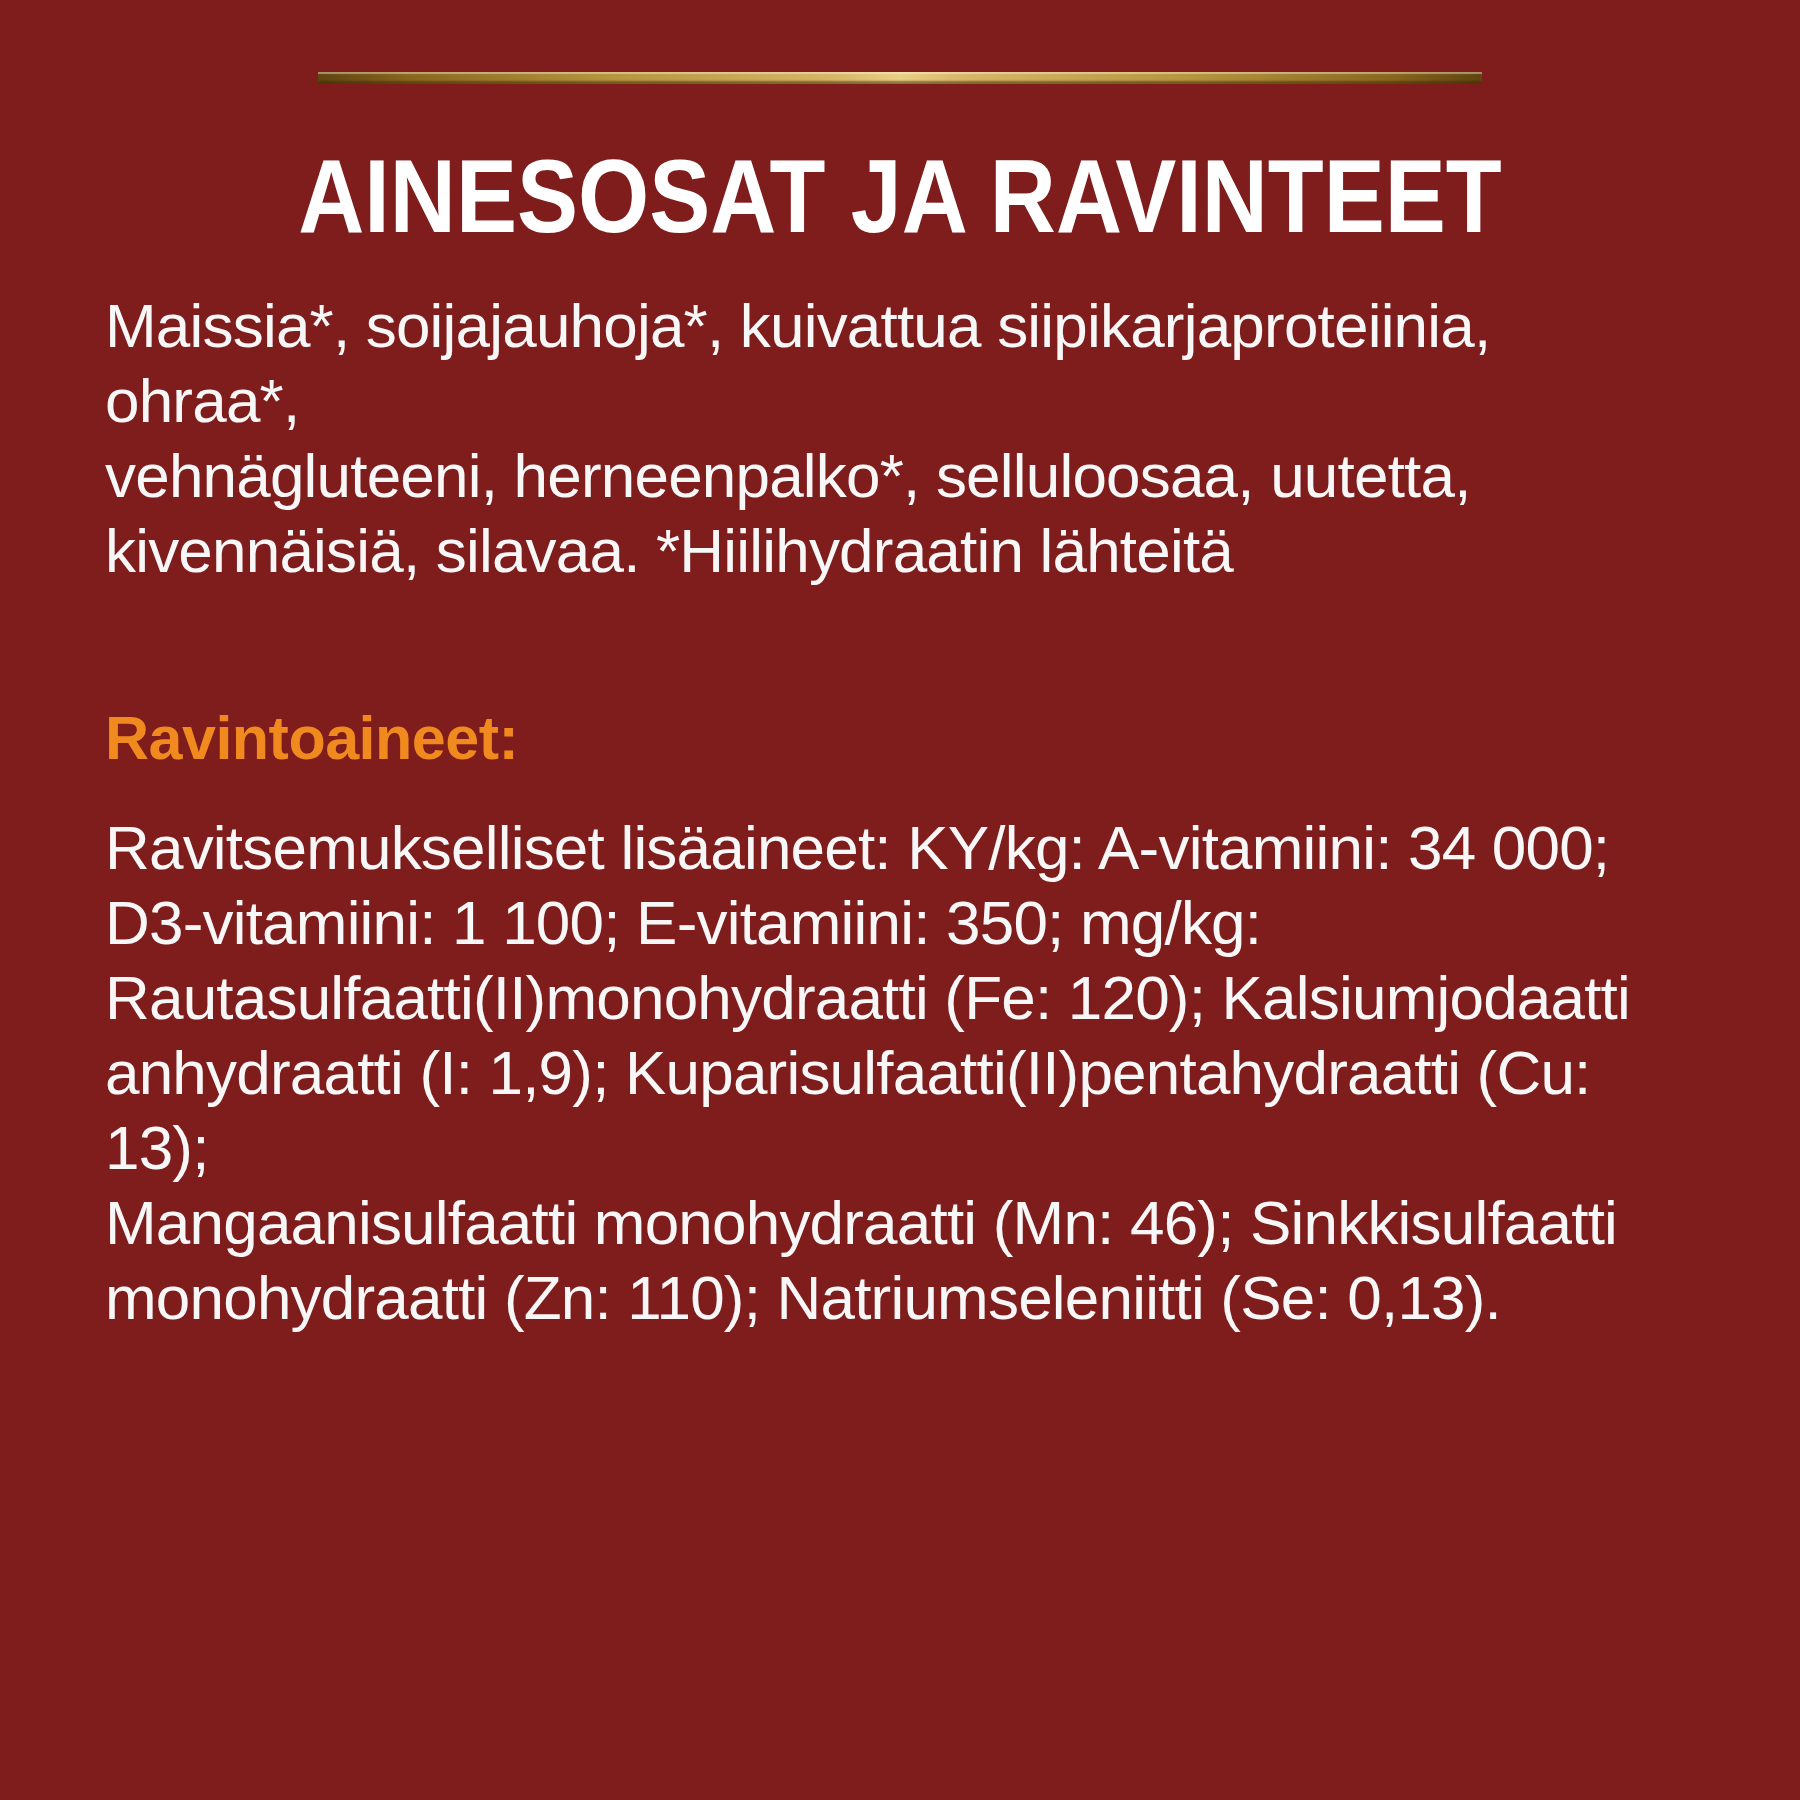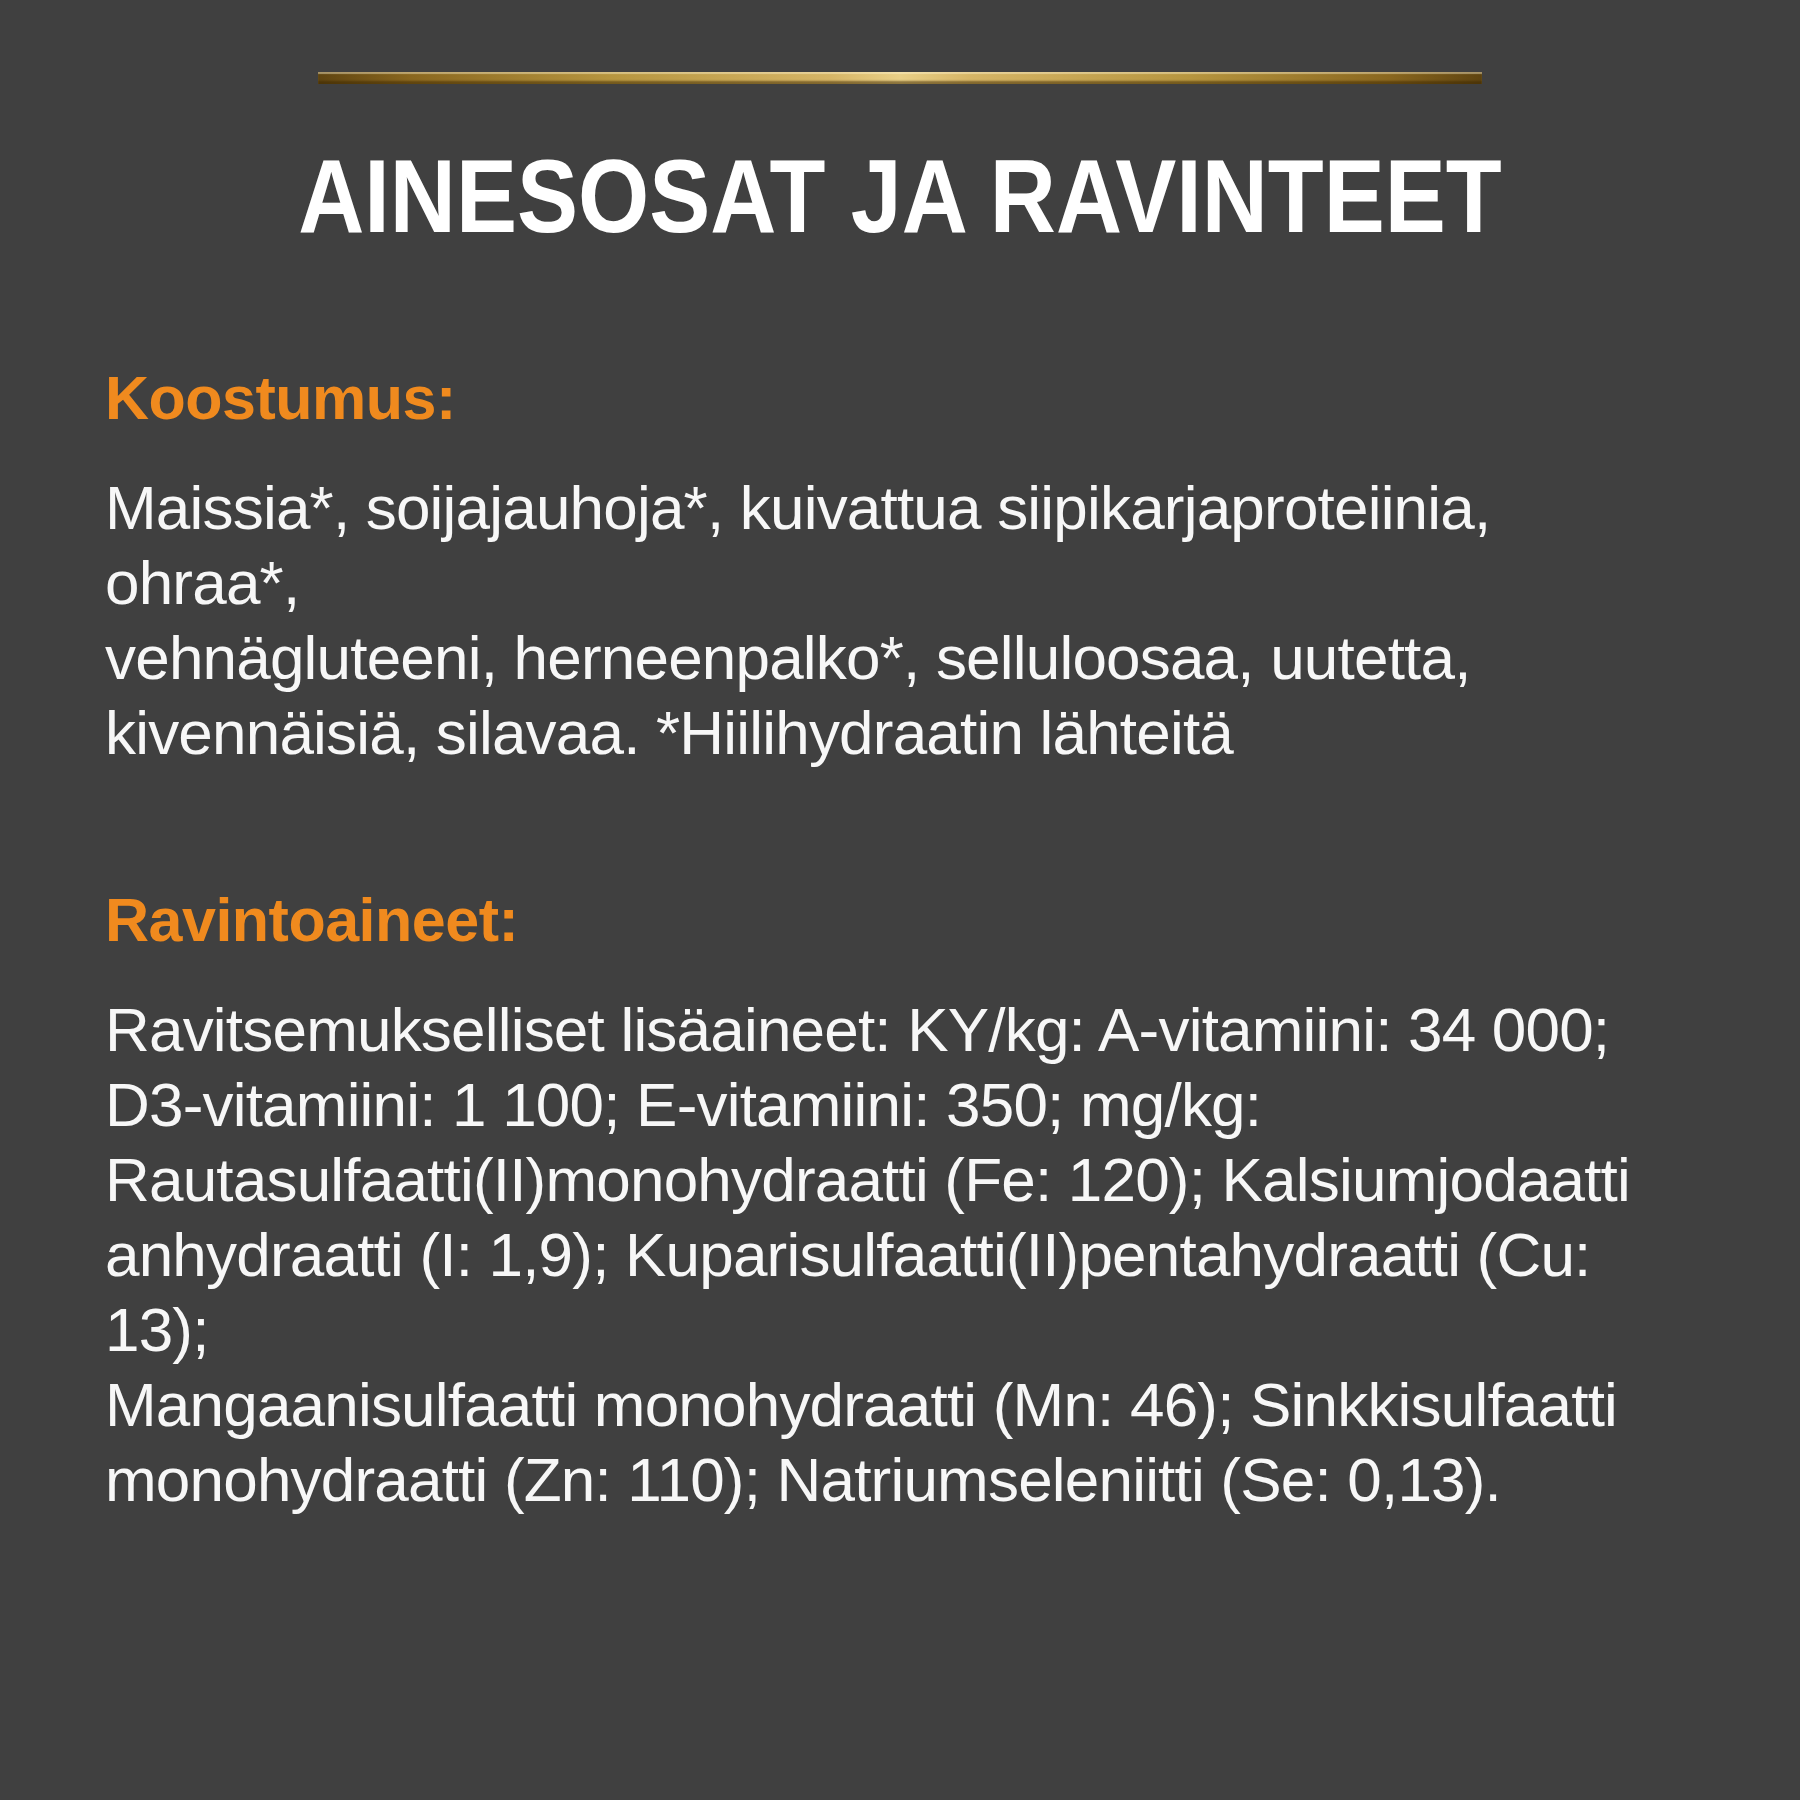--- a/index.html
+++ b/index.html
@@ -4,21 +4,21 @@
 <style>
   html, body {
     margin: 0;
     padding: 0;
     background: #000000;
   }
   .page {
     position: relative;
     width: 1800px;
     height: 1800px;
-    background: #404040;
+    background: #7f1d1d;
     overflow: hidden;
     font-family: "Liberation Sans", sans-serif;
   }
   .divider {
     width: 1164px;
     height: 12px;
     margin: 0 auto;
     background: linear-gradient(90deg,
       #5f4410 0%, #8a671f 8%, #b6953f 25%, #d6b566 44%,
       #e9cf86 50%, #d6b566 56%, #b6953f 75%, #8a671f 92%, #5f4410 100%);
@@ -63,21 +63,20 @@
 
 <div class="page">
 
   <div class="divider top"></div>
 
   <h1 class="title">AINESOSAT JA RAVINTEET</h1>
 
   <div class="content">
 
     <section>
-      <h2 class="section-heading">Koostumus:</h2>
       <p class="section-body">Maissia*, soijajauhoja*, kuivattua siipikarjaproteiinia, ohraa*,
 vehnägluteeni, herneenpalko*, selluloosaa, uutetta,
 kivennäisiä, silavaa. *Hiilihydraatin lähteitä</p>
     </section>
 
     <section>
       <h2 class="section-heading">Ravintoaineet:</h2>
     </section>
 
     <section>

